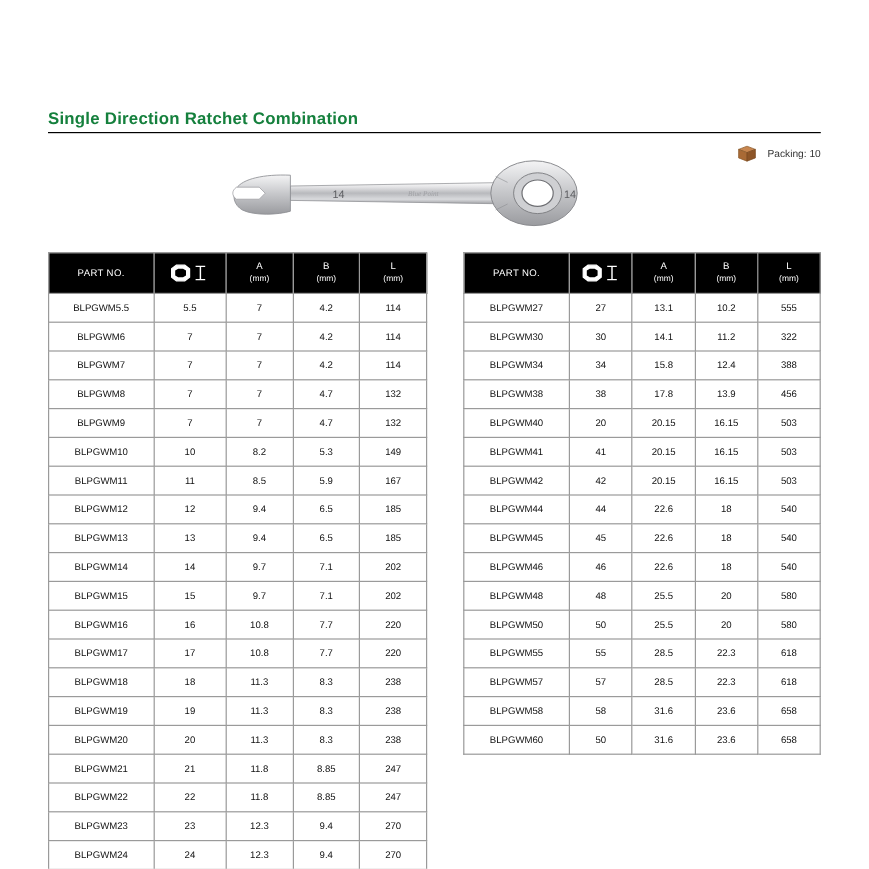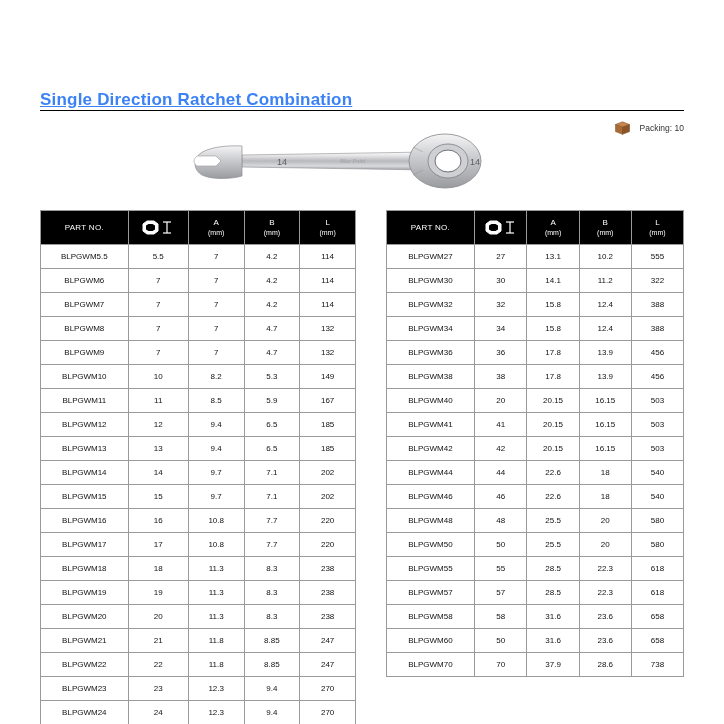--- a/index.html
+++ b/index.html
@@ -17,25 +17,24 @@
   }
   .page {
     position: relative;
     width: 724px;
     height: 724px;
   }
   .title {
     position: absolute;
     left: 40px;
     top: 90px;
-    font-size: 17px;
+    font-size: 14px;
     font-weight: bold;
     letter-spacing: 0.2px;
-    color: #3b82f6;
-    text-decoration: underline;
+    color: #15803d;
   }
   .title-rule {
     position: absolute;
     left: 40px;
     top: 110px;
     width: 644px;
     height: 1px;
     background: #000;
   }
   
@@ -373,41 +372,27 @@
           <td>555</td>
         </tr>
         <tr>
           <td class="part">BLPGWM30</td>
           <td>30</td>
           <td>14.1</td>
           <td>11.2</td>
           <td>322</td>
         </tr>
         <tr>
-          <td class="part">BLPGWM32</td>
-          <td>32</td>
-          <td>15.8</td>
-          <td>12.4</td>
-          <td>388</td>
-        </tr>
-        <tr>
           <td class="part">BLPGWM34</td>
           <td>34</td>
           <td>15.8</td>
           <td>12.4</td>
           <td>388</td>
         </tr>
         <tr>
-          <td class="part">BLPGWM36</td>
-          <td>36</td>
-          <td>17.8</td>
-          <td>13.9</td>
-          <td>456</td>
-        </tr>
-        <tr>
           <td class="part">BLPGWM38</td>
           <td>38</td>
           <td>17.8</td>
           <td>13.9</td>
           <td>456</td>
         </tr>
         <tr>
           <td class="part">BLPGWM40</td>
           <td>20</td>
           <td>20.15</td>
@@ -429,20 +414,27 @@
           <td>503</td>
         </tr>
         <tr>
           <td class="part">BLPGWM44</td>
           <td>44</td>
           <td>22.6</td>
           <td>18</td>
           <td>540</td>
         </tr>
         <tr>
+          <td class="part">BLPGWM45</td>
+          <td>45</td>
+          <td>22.6</td>
+          <td>18</td>
+          <td>540</td>
+        </tr>
+        <tr>
           <td class="part">BLPGWM46</td>
           <td>46</td>
           <td>22.6</td>
           <td>18</td>
           <td>540</td>
         </tr>
         <tr>
           <td class="part">BLPGWM48</td>
           <td>48</td>
           <td>25.5</td>
@@ -477,23 +469,16 @@
           <td>23.6</td>
           <td>658</td>
         </tr>
         <tr>
           <td class="part">BLPGWM60</td>
           <td>50</td>
           <td>31.6</td>
           <td>23.6</td>
           <td>658</td>
         </tr>
-        <tr>
-          <td class="part">BLPGWM70</td>
-          <td>70</td>
-          <td>37.9</td>
-          <td>28.6</td>
-          <td>738</td>
-        </tr>
       </tbody>
   </table>
 
 </div>
 
 </body></html>

